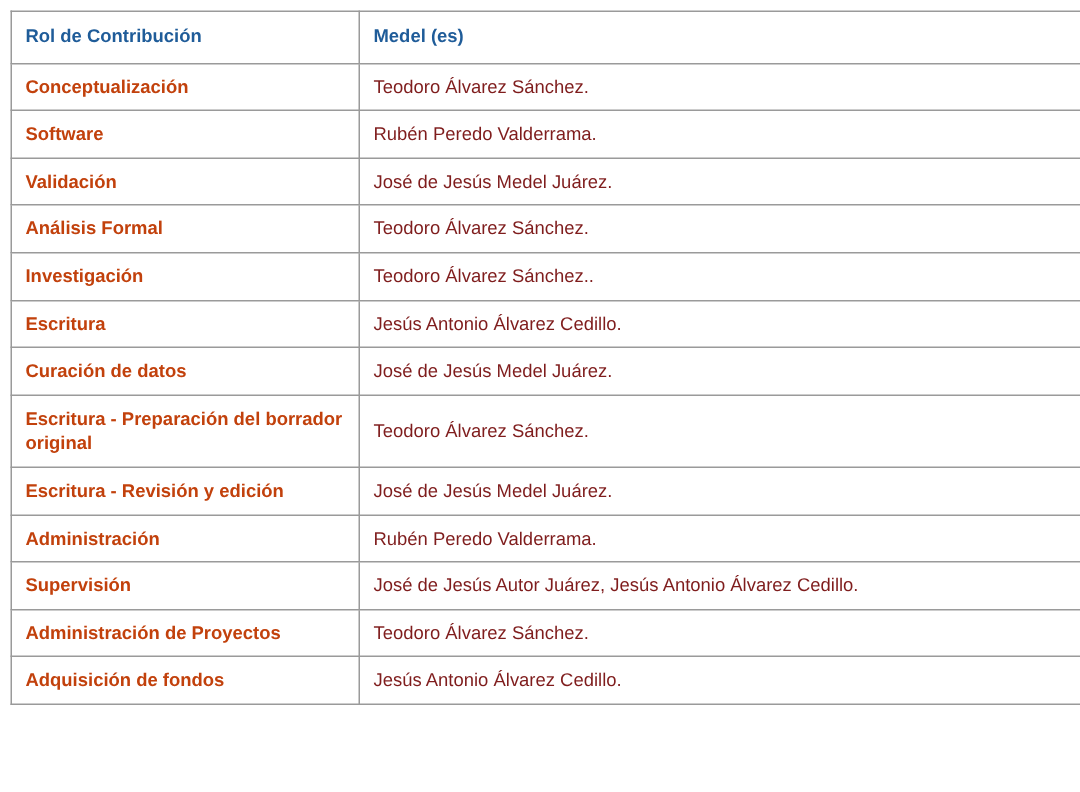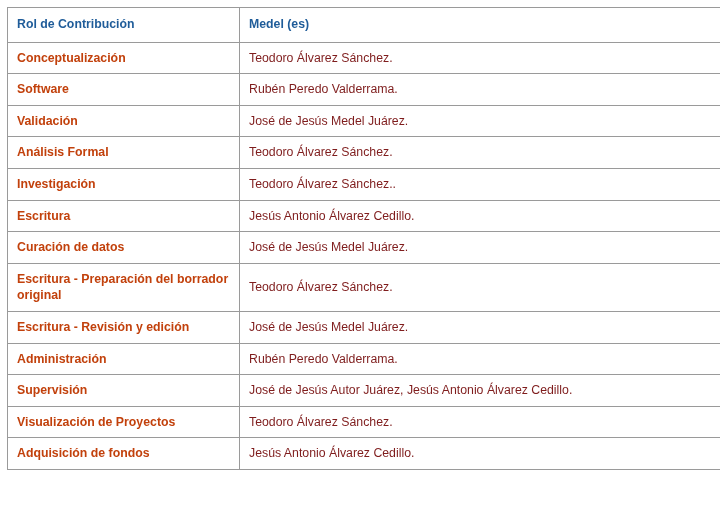--- a/index.html
+++ b/index.html
@@ -111,21 +111,21 @@
       </tr>
       <tr>
         <td class="role">Administración</td>
         <td class="author">Rubén Peredo Valderrama.</td>
       </tr>
       <tr>
         <td class="role">Supervisión</td>
         <td class="author">José de Jesús Autor Juárez, Jesús Antonio Álvarez Cedillo.</td>
       </tr>
       <tr>
-        <td class="role">Visualización de Proyectos</td>
+        <td class="role">Administración de Proyectos</td>
         <td class="author">Teodoro Álvarez Sánchez.</td>
       </tr>
       <tr>
         <td class="role">Adquisición de fondos</td>
         <td class="author">Jesús Antonio Álvarez Cedillo.</td>
       </tr>
     </tbody>
   </table>
 </div>
 

